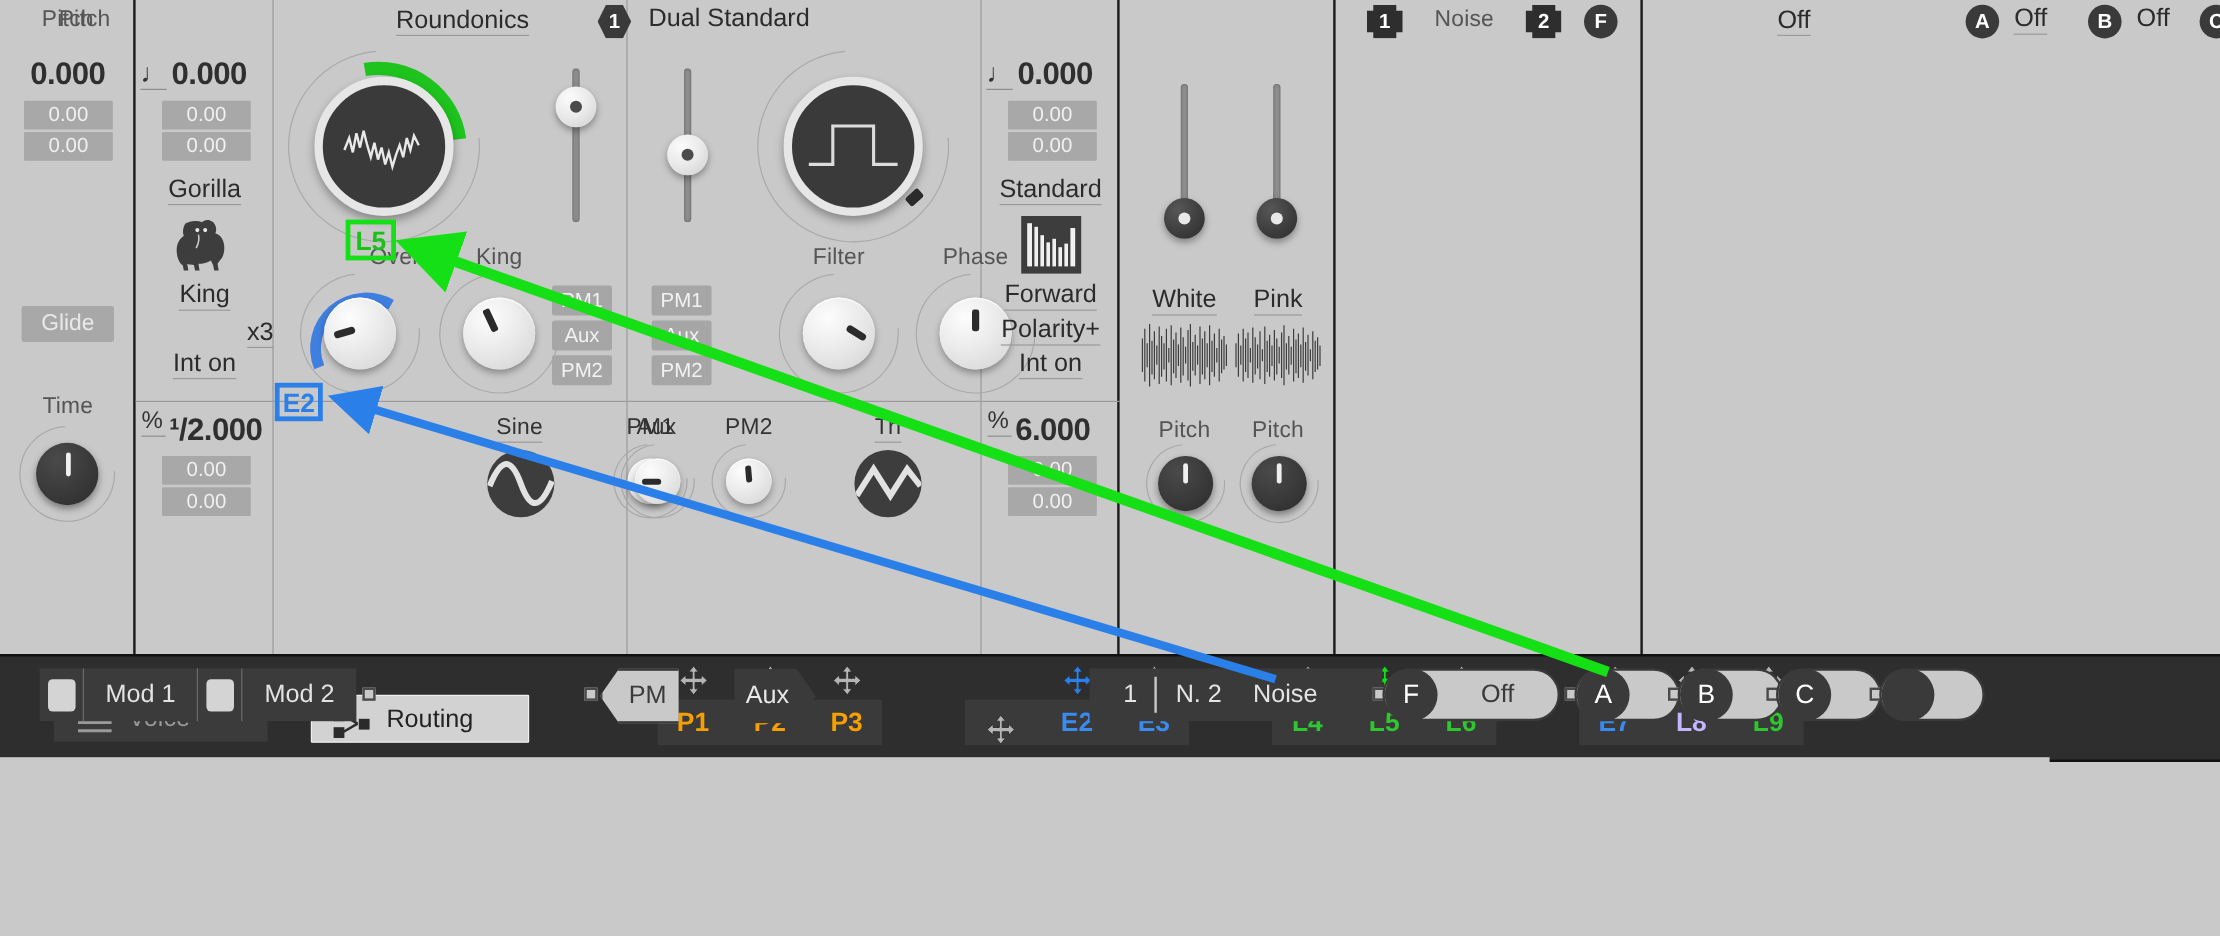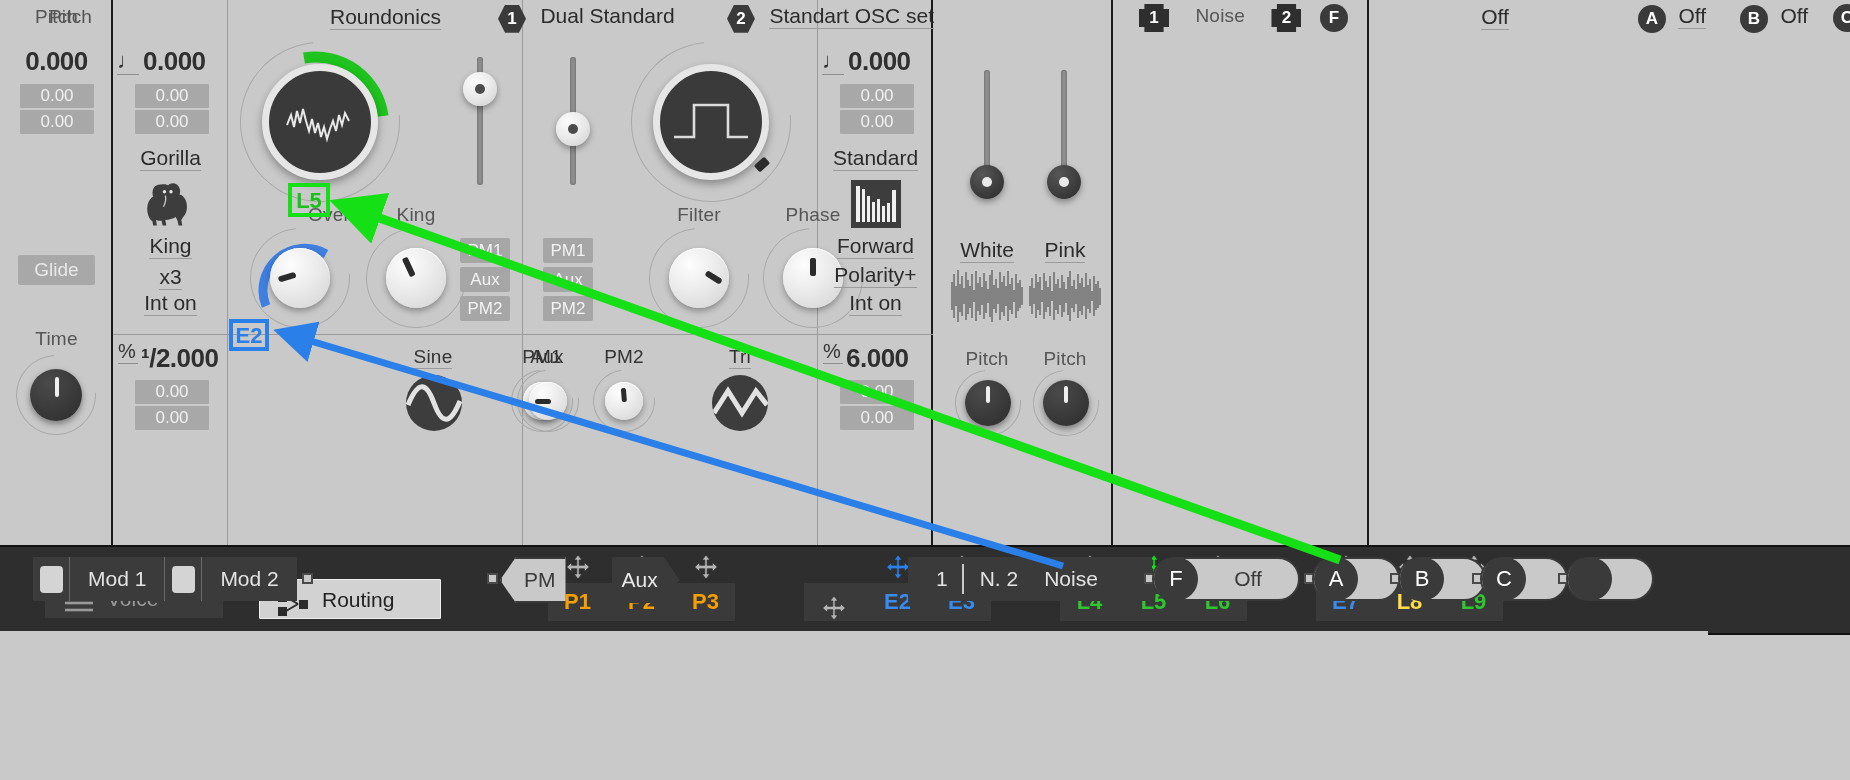--- a/index.html
+++ b/index.html
@@ -200,21 +200,21 @@
         <path fill="#3d3d3d" d="M20 6c-3 0-6 2-7 5-1 3-1 6 0 8-3 2-5 5-6 9-1 5 0 10 2 14 1 2 2 3 3 3l1 5h4l-1-6c2 1 4 1 6 1l1 5h4l-1-6c4 0 8-1 11-3l2 4 1 5h4l-1-6 2-3c3-3 4-7 4-11 0-4-1-8-4-11-1-1-3-2-4-2 1-2 1-5 0-7-1-3-4-5-7-5-2 0-4 1-5 2-2-1-4-1-6-1-3 0-6 1-8 2 1-1 3-2 5-2z"></path>
         <circle cx="25" cy="14" r="1.8" fill="#e8e8e8"></circle>
         <circle cx="32" cy="14" r="1.8" fill="#e8e8e8"></circle>
         <path d="M26 18c1 4 0 8-2 12" stroke="#c9c9c9" stroke-width="1.4" fill="none"></path>
       </svg>
     </div>
 
     <div style="position:absolute;left:0;top:234px;width:115px;text-align:center;">
       <span class="hdr underlined">King</span>
     </div>
-    <div style="position:absolute;left:0;top:265px;width:115px;text-align:center;">
+    <div style="position:absolute;left:0;top:265px;width:115px;text-align:right;">
       <span class="hdr underlined">x3</span>
     </div>
     <div style="position:absolute;left:0;top:291px;width:115px;text-align:center;">
       <span class="hdr underlined">Int on</span>
     </div>
 
     <div style="position:absolute;left:0;top:334px;width:115px;height:1px;background:#9a9a9a;"></div>
 
     <div style="position:absolute;left:5px;top:340px;font-size:20px;color:#333;">%<span style="display:block;width:20px;border-bottom:1px solid #8e8e8e;"></span></div>
     <div style="position:absolute;left:28px;top:343px;">
@@ -525,24 +525,20 @@
 
   <div style="position:absolute;left:330px;top:5px;" class="hdr">
     <span class="underlined">Roundonics</span>
   </div>
 
   <div style="position:absolute;left:498px;top:4px;">
     <span class="hexbadge">1</span>
     <span class="hdr" style="margin-left:10px;">Dual Standard</span>
   </div>
 
-  <div style="position:absolute;left:727px;top:4px;">
-    <span class="hexbadge">2</span>
-    <span class="hdr underlined" style="margin-left:10px;">Standart OSC set</span>
-  </div>
 
   <div style="position:absolute;left:1139px;top:4px;">
     <span class="spoolbadge">1</span>
     <span class="lbl" style="margin:0 22px;">Noise</span>
     <span class="spoolbadge">2</span>
   </div>
 
   <div style="position:absolute;left:1119px;top:4px;"></div>
 
   <div style="position:absolute;left:1320px;top:4px;">
@@ -664,21 +660,21 @@
       <div class="mod-slot" style="left: 1316px; width: 59px;">
         <div class="mv"><svg width="26" height="26" viewBox="0 0 26 26" style="margin-top:1px">
             <path d="M13 1 L17 6 H14.2 V11.2 H19.4 V8.4 L24.4 13 L19.4 17.6 V14.8 H14.2 V20 H17 L13 25 L9 20 H11.8 V14.8 H6.6 V17.6 L1.6 13 L6.6 8.4 V11.2 H11.8 V6 H9 Z" fill="#b4b4b4" stroke="#2e2e2e" stroke-width="0.8"></path>
           </svg></div>
         <div class="mname" style="color:#3a8bf0">E7</div>
       </div>
       <div class="mod-slot" style="left: 1380px; width: 59px;">
         <div class="mv"><svg width="26" height="26" viewBox="0 0 26 26" style="margin-top:1px">
             <path d="M13 1 L17 6 H14.2 V11.2 H19.4 V8.4 L24.4 13 L19.4 17.6 V14.8 H14.2 V20 H17 L13 25 L9 20 H11.8 V14.8 H6.6 V17.6 L1.6 13 L6.6 8.4 V11.2 H11.8 V6 H9 Z" fill="#b4b4b4" stroke="#2e2e2e" stroke-width="0.8"></path>
           </svg></div>
-        <div class="mname" style="color:#fde047">L8</div>
+        <div class="mname" style="color:#c4b5fd">L8</div>
       </div>
       <div class="mod-slot" style="left: 1444px; width: 59px;">
         <div class="mv"><svg width="26" height="26" viewBox="0 0 26 26" style="margin-top:1px">
             <path d="M13 1 L17 6 H14.2 V11.2 H19.4 V8.4 L24.4 13 L19.4 17.6 V14.8 H14.2 V20 H17 L13 25 L9 20 H11.8 V14.8 H6.6 V17.6 L1.6 13 L6.6 8.4 V11.2 H11.8 V6 H9 Z" fill="#b4b4b4" stroke="#2e2e2e" stroke-width="0.8"></path>
           </svg></div>
         <div class="mname" style="color:#2fc72f">L9</div>
       </div>
     </div>
 </div>
 

